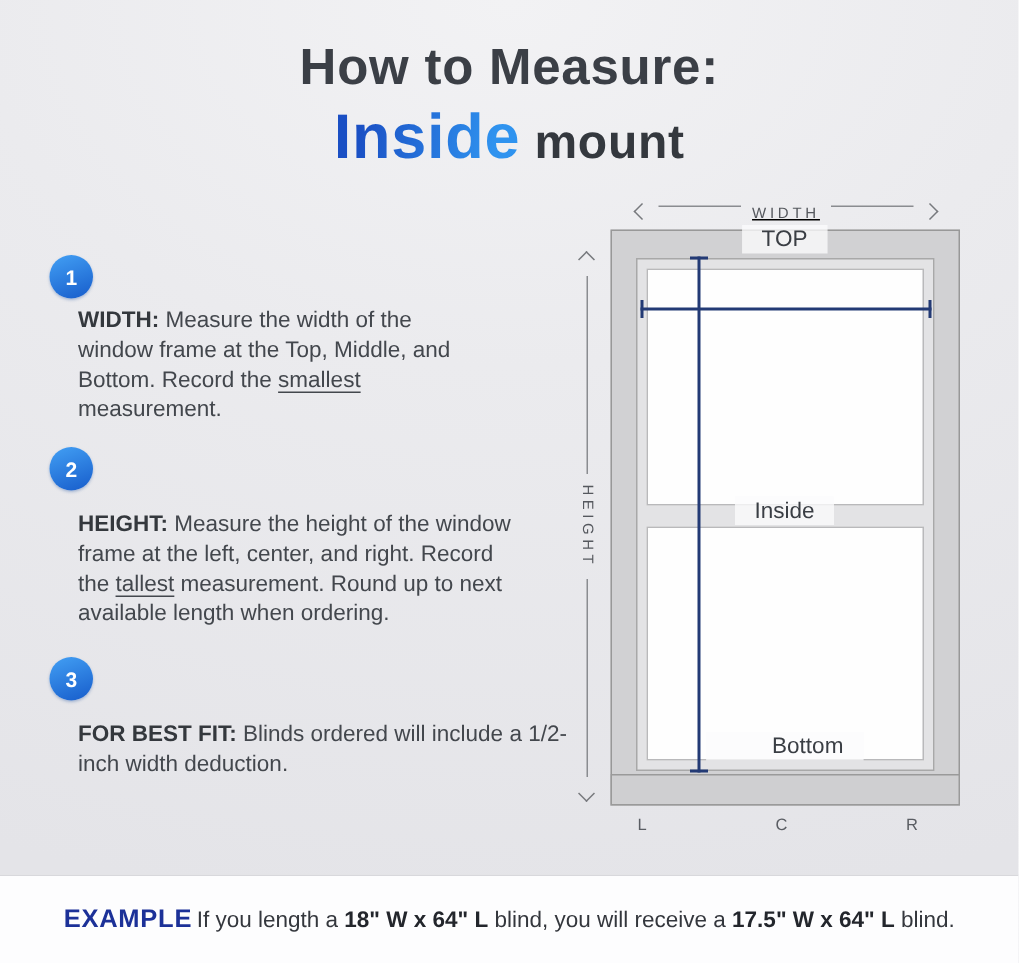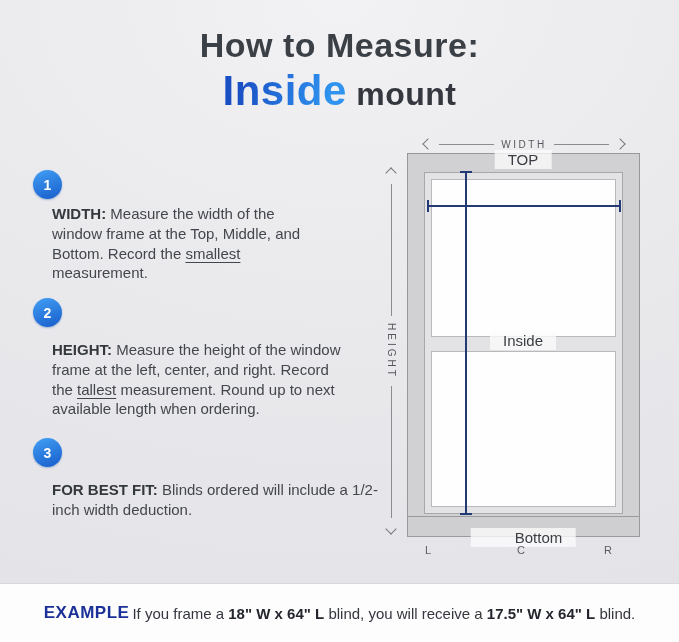--- a/index.html
+++ b/index.html
@@ -60,21 +60,21 @@
     background:#cfcfd1; border:1px solid #9a9a9a;
   }
 
   .pos-label {
     position:absolute; left:523px; transform:translateX(-50%);
     background:rgba(251,251,252,.78); padding:1px 13px;
     font-size:15px; color:#3a3e44; white-space:nowrap;
   }
   .pos-label--top { top:150px; }
   .pos-label--middle { top:331px; }
-  .pos-label--bottom { top:528px;padding-left:44px; }
+  .pos-label--bottom { top:488px;padding-left:44px; }
 
   .measure { position:absolute; background:#233a75; }
   .measure-h { left:427px; top:205px; width:194px; height:2px; }
   .measure-h .tick { position:absolute; width:2px; height:12px; top:-5px; background:#233a75; }
   .measure-h .tick--start { left:0; } .measure-h .tick--end { right:0; }
   .measure-v { left:465px; top:171px; width:2px; height:344px; }
   .measure-v .tick { position:absolute; width:12px; height:2px; left:-5px; background:#233a75; }
   .measure-v .tick--start { top:0; } .measure-v .tick--end { bottom:0; }
 
   
@@ -82,21 +82,21 @@
   .chev--left  { transform:rotate(-45deg); }
   .chev--right { transform:rotate(135deg); }
   .chev--up    { transform:rotate(45deg); }
   .chev--down  { transform:rotate(225deg); }
   .dim-line-h { flex:1; height:1px; background:#8a8c90; }
   .dim-line-v { flex:1; width:1px; background:#8a8c90; }
   .dim-label { font-size:10px; letter-spacing:2.5px; color:#55585e; }
 
   .width-arrow {
     position:absolute; left:424px; top:137px; width:200px; height:14px;
-    display:flex; align-items:center; gap:7px;
+    display:flex; gap:7px;text-decoration:underline;
   }
   .height-arrow {
     position:absolute; left:383px; top:169px; width:16px; height:364px;
     display:flex; flex-direction:column; align-items:center; gap:7px;
   }
   .dim-label--v { writing-mode:vertical-rl; letter-spacing:3px; }
 
   .axis-label { position:absolute; top:544px; transform:translateX(-50%); font-size:11px; color:#5a5d63; }
   .axis-label--l { left:428px; } .axis-label--c { left:521px; } .axis-label--r { left:608px; }
 
@@ -171,16 +171,16 @@
   <div class="pos-label pos-label--top">TOP</div>
   <div class="pos-label pos-label--middle">Inside</div>
   <div class="pos-label pos-label--bottom">Bottom</div>
 
   <div class="axis-label axis-label--l">L</div>
   <div class="axis-label axis-label--c">C</div>
   <div class="axis-label axis-label--r">R</div>
 
   <div class="example-bar">
     <div class="example-heading">EXAMPLE</div>
-    <div class="example-text"><span>If you frame a </span><span class="b">18" W x 64" L</span><span> blind, you will receive a </span><span class="b">17.5" W x 64" L</span><span> blind.</span></div>
+    <div class="example-text"><span>If you length a </span><span class="b">18" W x 64" L</span><span> blind, you will receive a </span><span class="b">17.5" W x 64" L</span><span> blind.</span></div>
   </div>
 
 </div>
 
 </body></html>

